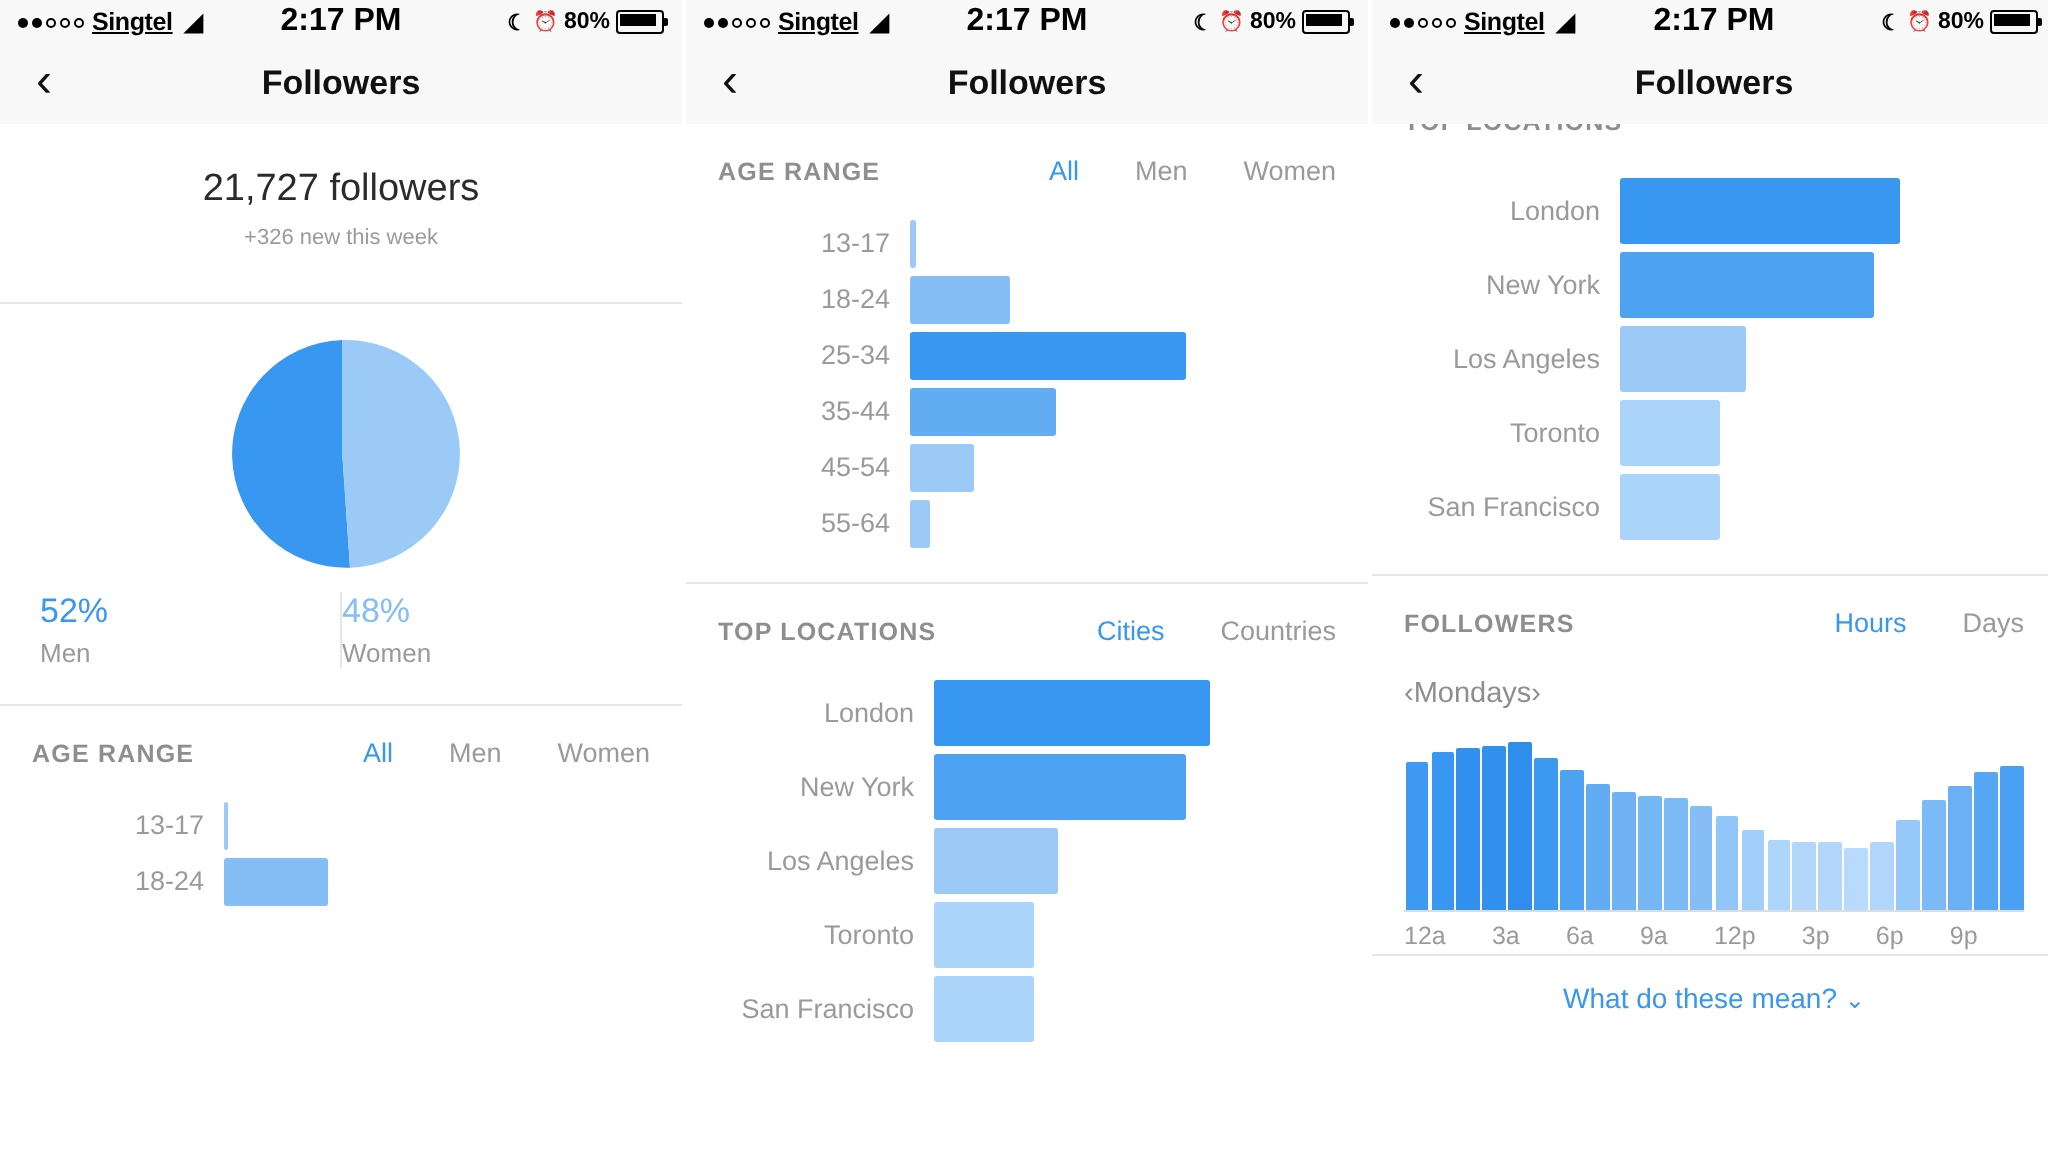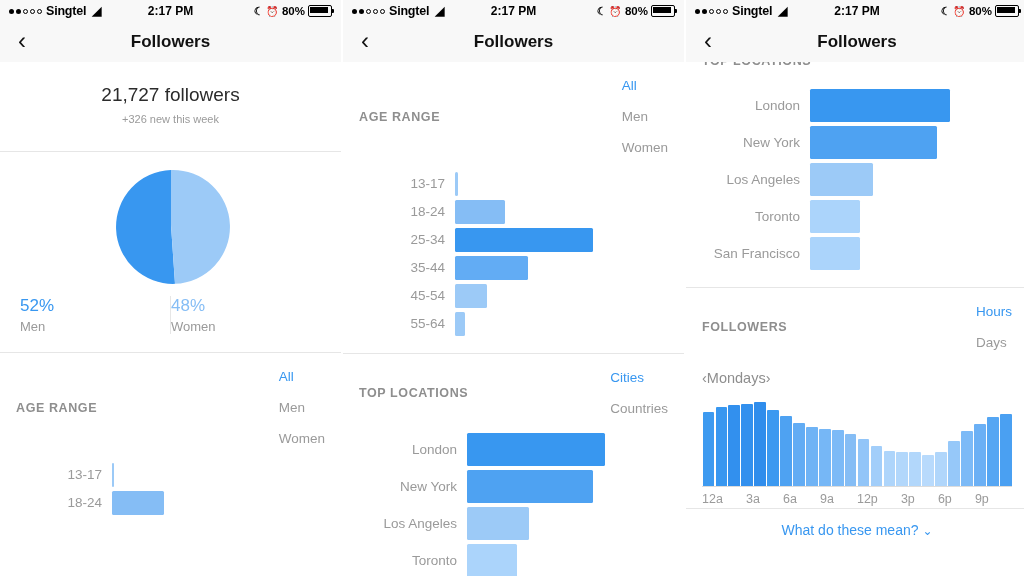--- a/index.html
+++ b/index.html
@@ -28,25 +28,25 @@
     display:flex;align-items:center;
     padding:0 9px;
     font-size:12.5px;font-weight:bold;color:#000;
     position:relative;
   }
   .sb-left{display:flex;align-items:center;gap:4px;}
   .dots{display:flex;align-items:center;gap:2px;}
   .dot{width:5px;height:5px;border-radius:50%;}
   .dot.full{background:#000;}
   .dot.empty{background:transparent;border:1px solid #000;width:3px;height:3px;}
-  .carrier{font-size:12.5px;font-weight:bold;letter-spacing:-0.2px;}
+  .carrier{font-size:12.5px;font-weight:bold;letter-spacing:-0.2px;text-decoration:underline;}
   .wifi{margin-left:2px;font-size:12px;}
   .sb-center{
     position:absolute;left:0;right:0;text-align:center;
-    font-size:12px;font-weight:bold;pointer-events:none;
+    font-size:16px;font-weight:bold;pointer-events:none;
   }
   .sb-right{margin-left:auto;display:flex;align-items:center;gap:3px;font-size:11.5px;font-weight:bold;z-index:2;}
   .moon{font-size:11px;}
   .alarm{font-size:10px;}
   .batt{
     width:22px;height:10px;border:1px solid #000;border-radius:2px;
     position:relative;display:inline-block;
   }
   .batt::after{
     content:"";position:absolute;right:-3px;top:3px;
@@ -84,21 +84,21 @@
   .sum-new{font-size:11px;color:#9a9a9a;}
 
   
   .sechead{
     display:flex;align-items:center;
     padding:16px 16px 4px 16px;
   }
   .sechead .label{
     font-size:12.5px;letter-spacing:0.6px;color:#8e8e8e;font-weight:bold;
   }
-  .toggle{margin-left:auto;display:flex;gap:16px;flex-direction:column;}
+  .toggle{margin-left:auto;display:flex;gap:28px;}
   .toggle span{font-size:13.5px;color:#9a9a9a;}
   .toggle span.active{color:#3897f0;}
 
   
   .piewrap{display:flex;justify-content:center;padding:14px 0 0;}
   .pie-legend{
     display:flex;margin:12px 20px 18px;
   }
   .leg{flex:1;text-align:left;}
   .leg .pct{font-size:17px;margin-bottom:3px;}

